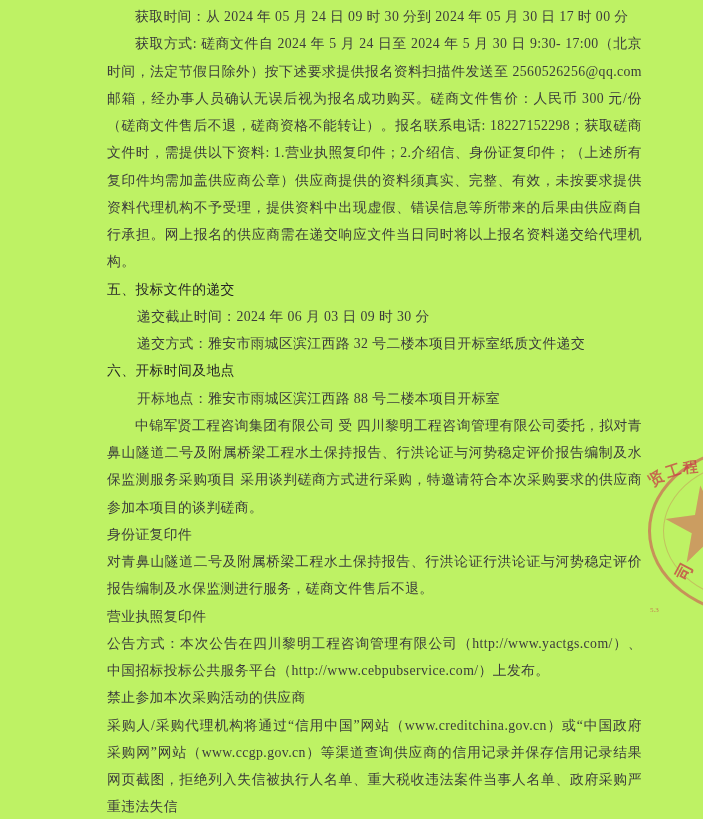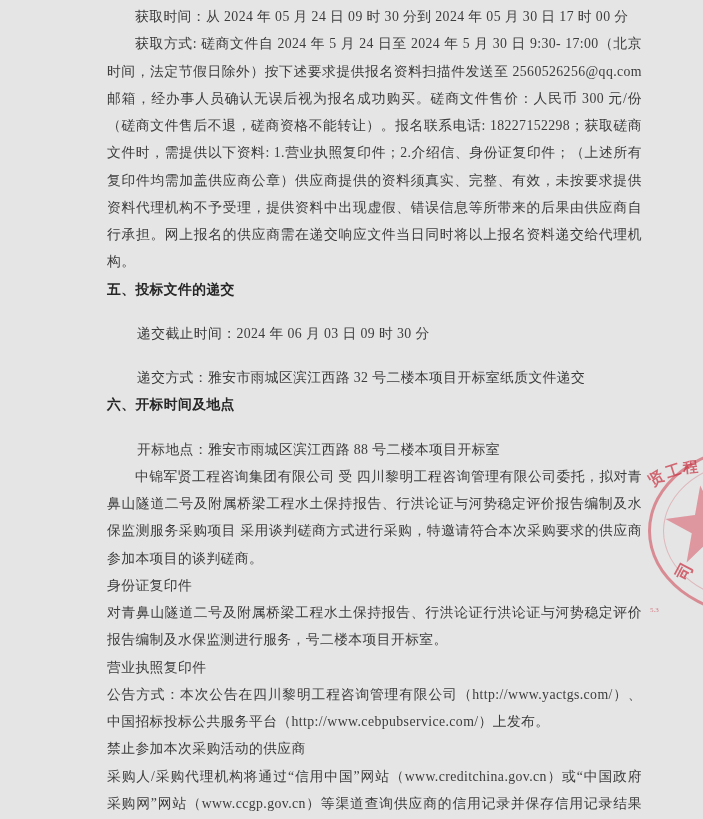--- a/index.html
+++ b/index.html
@@ -5,41 +5,41 @@
   * { margin: 0; padding: 0; box-sizing: border-box; }
   html, body { width: 703px; height: 819px; }
   body {
     background: #ffffff;
     font-family: "Liberation Serif", "DejaVu Serif", serif;
   }
   .page {
     position: relative;
     width: 703px;
     height: 819px;
-    background: #e5e5e5;
+    background: #bef264;
     overflow: hidden;
   }
   .content {
     position: absolute;
     left: 107px;
     top: 3px;
     width: 535px;
     color: #3c3c3c;
   }
   .content p {
     font-size: 13.8px;
     line-height: 27.25px;
     text-align: justify;
     letter-spacing: 0.4px;
   }
   .p-indent { text-indent: 28px; }
-  .sub { text-indent: 30px; text-align: left !important; margin-top: 17px; }
+  .sub { text-indent: 30px; text-align: left !important; }
   .heading {
     font-size: 16px;
-    font-weight: bold;
+    font-weight: normal;
     color: #262626;
     line-height: 27.25px;
     letter-spacing: 1px;
     font-family: "Liberation Sans", "DejaVu Sans", sans-serif;
   }
   
   .stamp { position: absolute; pointer-events: none; }
   .stamp-ring {
     position: absolute;
     left: 648px; top: 445px;
@@ -89,21 +89,21 @@
     <p class="heading">五、投标文件的递交</p>
     <p class="sub">递交截止时间：2024 年 06 月 03 日  09 时 30 分</p>
     <p class="sub">递交方式：雅安市雨城区滨江西路 32 号二楼本项目开标室纸质文件递交</p>
 
     <p class="heading">六、开标时间及地点</p>
     <p class="sub">开标地点：雅安市雨城区滨江西路 88 号二楼本项目开标室</p>
 
     <p class="p-indent">中锦军贤工程咨询集团有限公司  受  四川黎明工程咨询管理有限公司委托，拟对青鼻山隧道二号及附属桥梁工程水土保持报告、行洪论证与河势稳定评价报告编制及水保监测服务采购项目  采用谈判磋商方式进行采购，特邀请符合本次采购要求的供应商参加本项目的谈判磋商。</p>
 
     <p>身份证复印件</p>
-    <p>对青鼻山隧道二号及附属桥梁工程水土保持报告、行洪论证行洪论证与河势稳定评价报告编制及水保监测进行服务，号二楼本项目开标室。</p>
+    <p>对青鼻山隧道二号及附属桥梁工程水土保持报告、行洪论证行洪论证与河势稳定评价报告编制及水保监测进行服务，磋商文件售后不退。</p>
 
     <p>营业执照复印件</p>
     <p>公告方式：本次公告在四川黎明工程咨询管理有限公司（http://www.yactgs.com/）、中国招标投标公共服务平台（http://www.cebpubservice.com/）上发布。</p>
 
     <p>禁止参加本次采购活动的供应商</p>
     <p>采购人/采购代理机构将通过“信用中国”网站（www.creditchina.gov.cn）或“中国政府采购网”网站（www.ccgp.gov.cn）等渠道查询供应商的信用记录并保存信用记录结果网页截图，拒绝列入失信被执行人名单、重大税收违法案件当事人名单、政府采购严重违法失信</p>
 
   </div>
 
   <div class="stamp">

